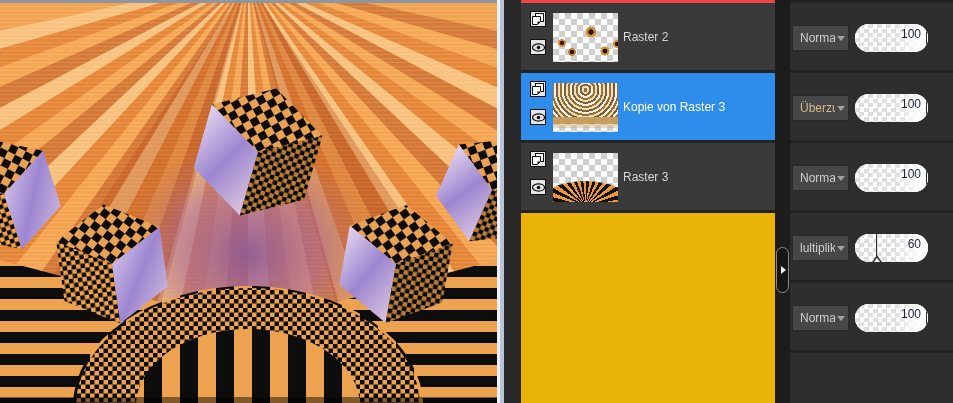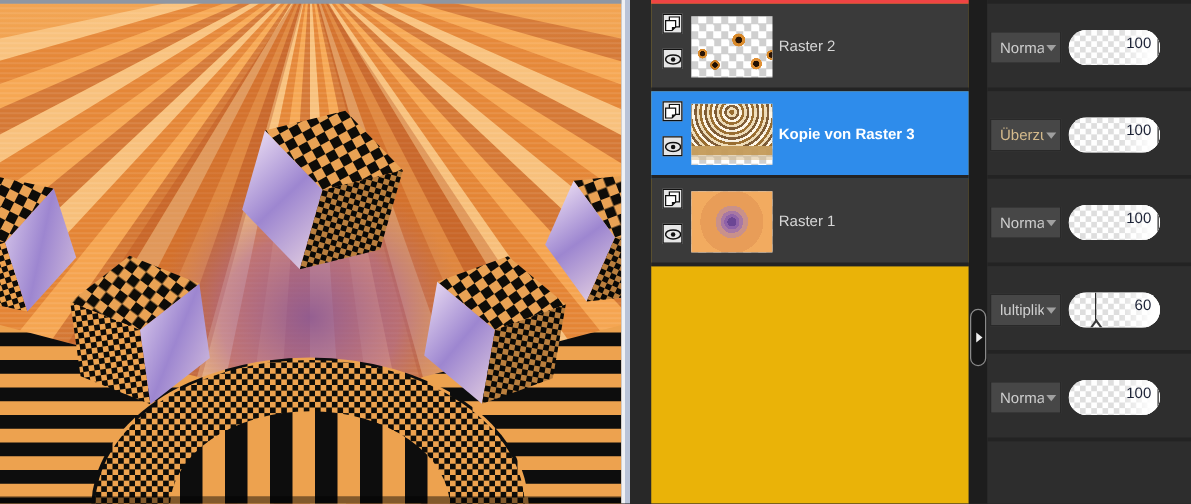--- a/index.html
+++ b/index.html
@@ -24,21 +24,21 @@
   .mini-btn{position:absolute;left:0;width:16px;height:16px;background:#e6e6e6;border:1px solid #101010;
     display:flex;align-items:center;justify-content:center;padding:0;}
   .btn-type{top:8px;}
   .btn-eye{top:36px;}
   .mini-btn svg{display:block;}
   .thumb{position:absolute;left:32px;top:10px;width:65px;height:49px;
     background:repeating-conic-gradient(#ffffff 0 25%,#cfcfcf 0 50%) 0 0/12px 12px;overflow:hidden;}
   .thumb i{position:absolute;inset:0;display:block;}
   .lname{position:absolute;left:102px;top:0;height:100%;display:flex;align-items:center;
     font-size:12px;color:#d6d6d6;white-space:nowrap;}
-  .lrow.sel .lname{color:#ffffff;font-weight:bold;}
+  .lrow.sel .lname{color:#ffffff;}
 
   
   .thumb-blobs i{background:
     radial-gradient(circle 5px at 9px 30px,#2a1405 0 40%,#d98a2b 45% 75%,transparent 78%),
     radial-gradient(circle 5px at 19px 39px,#1d0f04 0 40%,#c67b22 45% 75%,transparent 78%),
     radial-gradient(circle 7px at 38px 19px,#241204 0 35%,#d98a2b 42% 72%,transparent 76%),
     radial-gradient(circle 6px at 52px 38px,#201004 0 38%,#e09035 44% 74%,transparent 78%),
     radial-gradient(circle 5px at 64px 31px,#2a1405 0 40%,#d98a2b 45% 75%,transparent 78%);}
   .thumb-ornament i{background:
     linear-gradient(to bottom,rgba(255,255,255,0) 0 34px,rgba(196,154,88,.95) 34px 41px,rgba(214,183,132,.5) 41px 45px,rgba(255,255,255,0) 45px),
@@ -260,43 +260,43 @@
               <circle cx="6.5" cy="4.5" r="1.8" fill="#111"></circle>
             </svg>
         </button>
       </div>
       <div class="thumb thumb-ornament">
           <i></i>
         </div>
       <span class="lname">Kopie von Raster 3</span>
     </div>
 
-
-
-    <div class="lrow" id="lrow-4">
+    <div class="lrow" id="lrow-2">
       <div class="icon-col">
         <button class="mini-btn btn-type">
           <svg width="12" height="12" viewBox="0 0 12 12">
               <rect x="3.5" y="0.5" width="8" height="8" fill="#ffffff" stroke="#111"></rect>
               <path d="M0.5,3.5 h8 v5 l-3,3 h-5 z" fill="#ffffff" stroke="#111"></path>
               <path d="M8.5,8.5 l-3,3 v-3 z" fill="#111"></path>
             </svg>
         </button>
         <button class="mini-btn btn-eye">
           <svg width="13" height="9" viewBox="0 0 13 9">
               <ellipse cx="6.5" cy="4.5" rx="6" ry="3.6" fill="none" stroke="#111" stroke-width="1.2"></ellipse>
               <circle cx="6.5" cy="4.5" r="1.8" fill="#111"></circle>
             </svg>
         </button>
       </div>
-      <div class="thumb thumb-swirl">
+      <div class="thumb thumb-fringe">
           <i></i>
         </div>
-      <span class="lname">Raster 1</span>
-    </div>
+      <span class="lname">Raster 3</span>
+    </div>
+
+
   </div>
 
   <div id="divider"></div>
   <div id="collapse-handle">
     <span class="tri"></span>
   </div>
 
   <div id="ctrl-col">
     <div class="crow" id="crow-0">
       <div class="dd">

